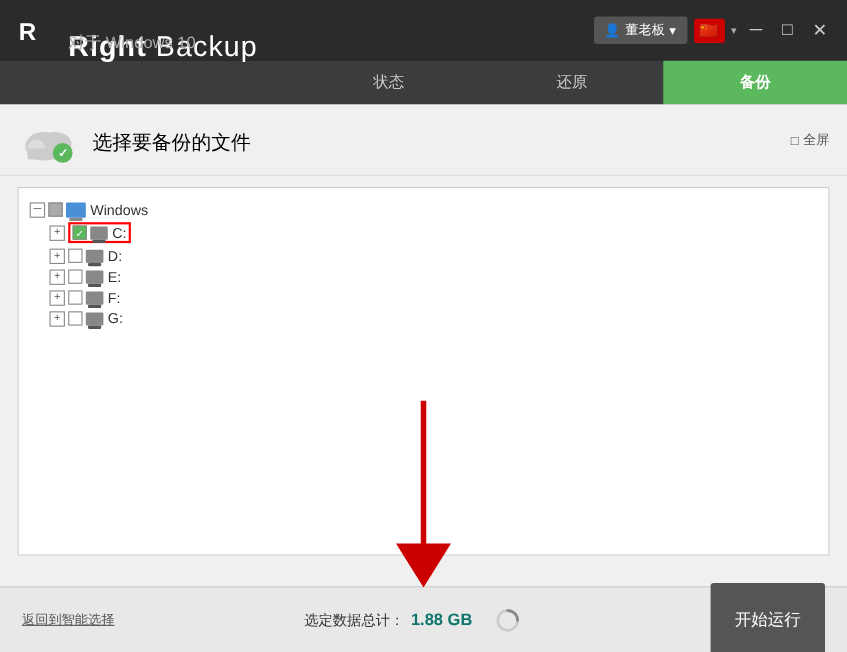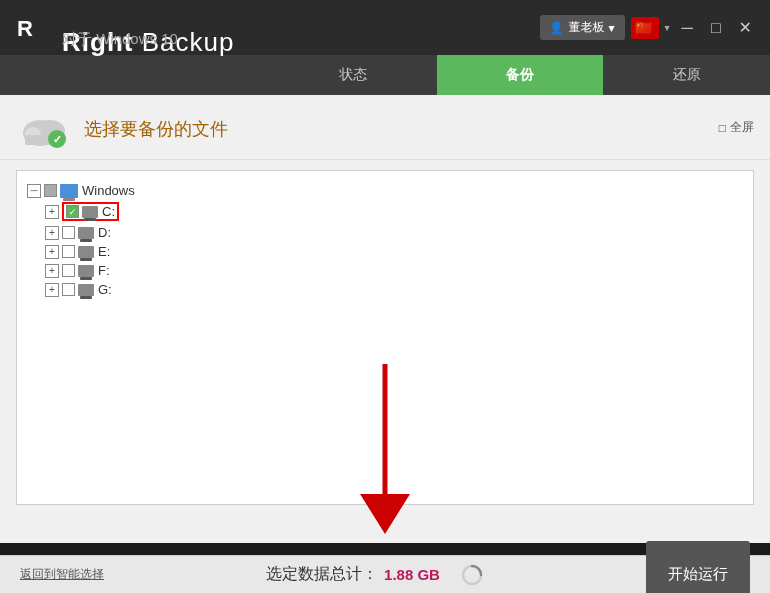--- a/index.html
+++ b/index.html
@@ -123,21 +123,21 @@
       position: relative;
     }
     .cloud-icon {
       width: 50px;
       height: 40px;
       margin-right: 14px;
       position: relative;
     }
     .page-title {
       font-size: 18px;
-      color: #a16207;
+      color: #000000;
     }
     .fullscreen-btn {
       position: absolute;
       right: 16px;
       top: 50%;
       transform: translateY(-50%);
       background: none;
       border: none;
       cursor: pointer;
       font-size: 12px;
@@ -231,45 +231,45 @@
       top: 60%;
       transform: translateX(-50%);
       z-index: 10;
       pointer-events: none;
     }
 
     
     .footer {
       background: #e8e8e8;
       border-top: 1px solid #ccc;
-      height: 38px;
+      height: 60px;
       display: flex;
       align-items: center;
       padding: 0 20px;
       position: absolute;
       bottom: 0;
       left: 0;
       right: 0;
     }
     .back-link {
       font-size: 12px;
       color: #555;
       text-decoration: underline;
       cursor: pointer;
       margin-right: auto;
     }
     .total-label {
-      font-size: 16px;
+      font-size: 13px;
       color: #333;
       margin-right: 6px;
     }
     .total-value {
       font-size: 15px;
       font-weight: bold;
-      color: #be185d;
+      color: #0f766e;
       margin-right: 20px;
     }
     .loading-spinner {
       width: 24px;
       height: 24px;
       margin-right: 20px;
     }
     .start-btn {
       background: #555;
       color: #ffffff;
@@ -341,22 +341,22 @@
     </button>
     <span style="color:#aaa;font-size:10px;">▾</span>
     <button class="win-btn">─</button>
     <button class="win-btn">□</button>
     <button class="win-btn close">✕</button>
   </div>
 </div>
 
 <div class="nav-tabs">
   <button class="nav-tab">状态</button>
+  <button class="nav-tab">还原</button>
   <button class="nav-tab active">备份</button>
-  <button class="nav-tab">还原</button>
 </div>
 
 <div class="main-content">
 
   <div class="page-header">
 
     <svg class="cloud-icon" viewBox="0 0 50 40" width="50" height="40">
       <ellipse cx="20" cy="24" rx="17" ry="13" fill="#ccc"></ellipse>
       <ellipse cx="30" cy="22" rx="15" ry="11" fill="#ccc"></ellipse>
       <circle cx="13" cy="26" r="8" fill="#ddd"></circle>

